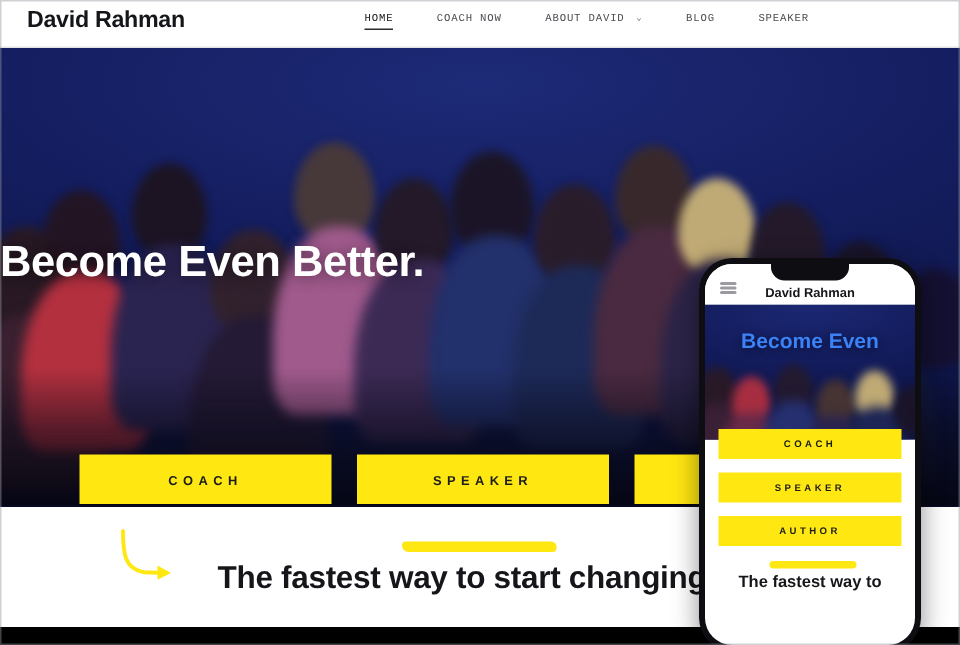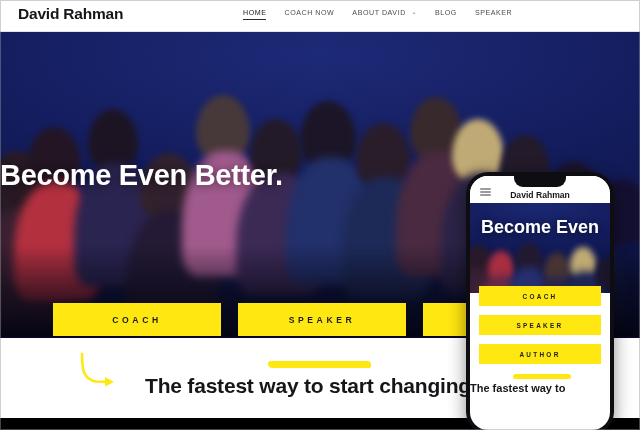--- a/index.html
+++ b/index.html
@@ -52,21 +52,22 @@
     color: #15161a;
     letter-spacing: -0.2px;
     white-space: nowrap;
   }
   .nav-items {
     position: absolute;
     left: 243px;
     top: 9px;
     display: flex;
     align-items: flex-end;
-    gap: 18px;
+    gap: 29px;
+    font-family: Liberation Mono, monospace;
   }
   .nav-item {
     font-size: 7.1px;
     letter-spacing: 0.55px;
     color: #4c4c52;
     white-space: nowrap;
     position: relative;
     padding-bottom: 3px;
     cursor: pointer;
   }
@@ -303,24 +304,24 @@
     position: absolute;
     left: 0; top: 0;
     width: 100%; height: 100%;
     background: radial-gradient(ellipse 130% 90% at 50% 0%, #1b2873 0%, #131c5c 50%, #0c1240 100%);
   }
   .phone-hero-title {
     position: absolute;
     left: 0; right: 0;
     top: 16px;
     text-align: center;
-    font-size: 18px;
+    font-size: 14px;
     line-height: 17px;
     font-weight: bold;
-    color: #ffffff;
+    color: #3b82f6;
     text-shadow: 0 1px 6px rgba(0,0,0,0.5);
     z-index: 4;
   }
   .phone-cta-wrap {
     position: absolute;
     left: 0; top: 110px;
     width: 100%;
     padding: 0 9px;
     box-sizing: border-box;
     display: flex;
@@ -347,21 +348,21 @@
     width: 58px;
     height: 5px;
     background: #ffe711;
     border-radius: 3px;
     z-index: 6;
   }
   .phone-tagline {
     position: absolute;
     left: 0; right: 0;
     top: 206px;
-    text-align: left;
+    text-align: center;
     font-size: 11px;
     font-weight: bold;
     color: #16161a;
     z-index: 6;
     white-space: nowrap;
   }
 </style>
 </head>
 <body>
 

